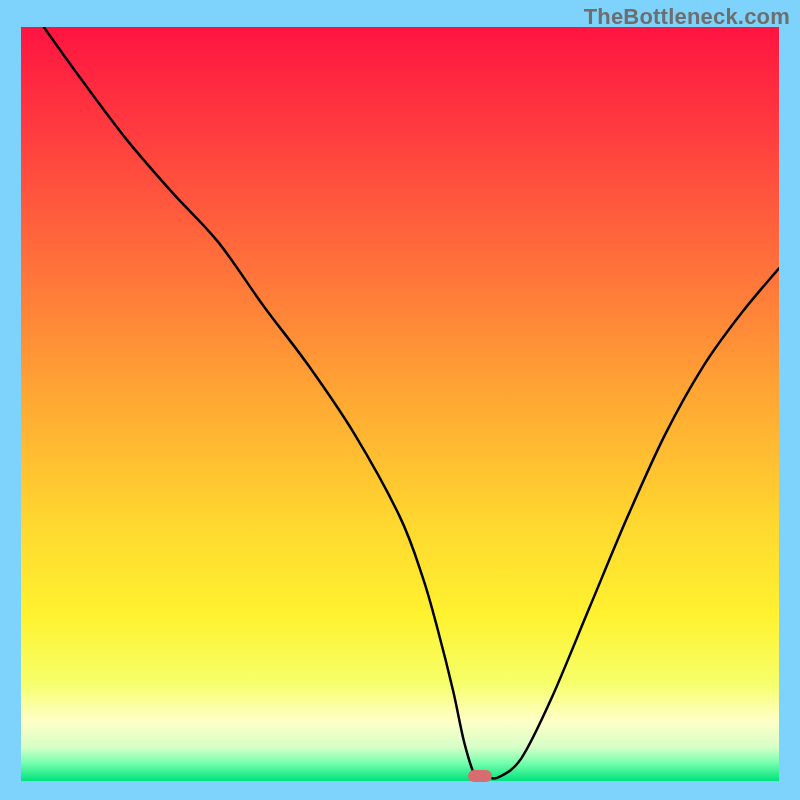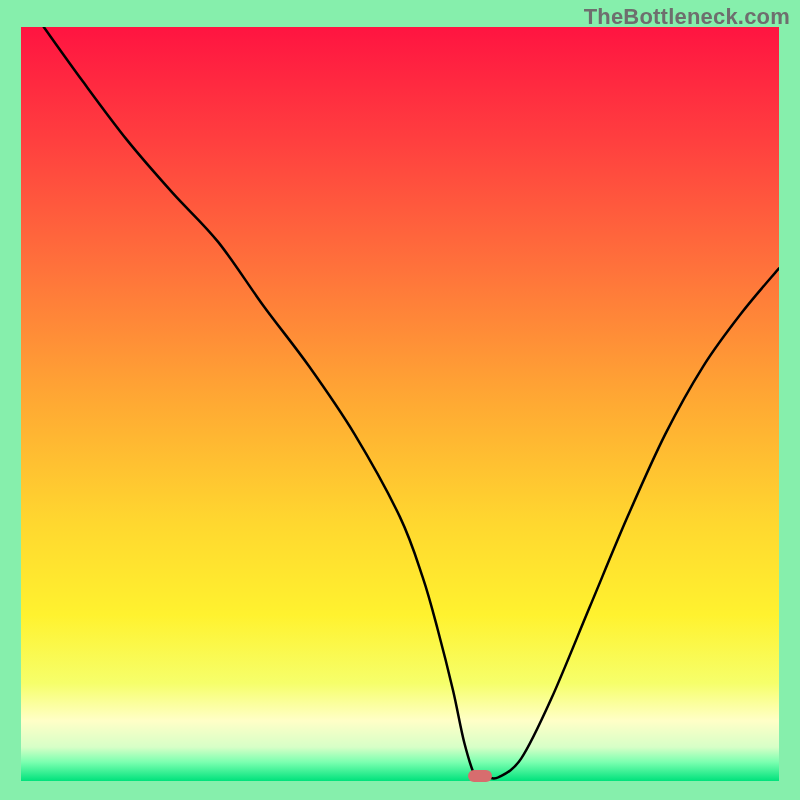--- a/index.html
+++ b/index.html
@@ -7,21 +7,21 @@
     padding: 0;
     width: 800px;
     height: 800px;
     background: #000;
     overflow: hidden;
   }
   .frame {
     position: relative;
     width: 800px;
     height: 800px;
-    background: #86efac;
+    background: #7dd3fc;
   }
   .watermark {
     position: absolute;
     top: 4px;
     right: 10px;
     font-family: Arial, Helvetica, sans-serif;
     font-size: 22px;
     font-weight: 600;
     color: #6e6e6e;
     letter-spacing: 0.2px;

